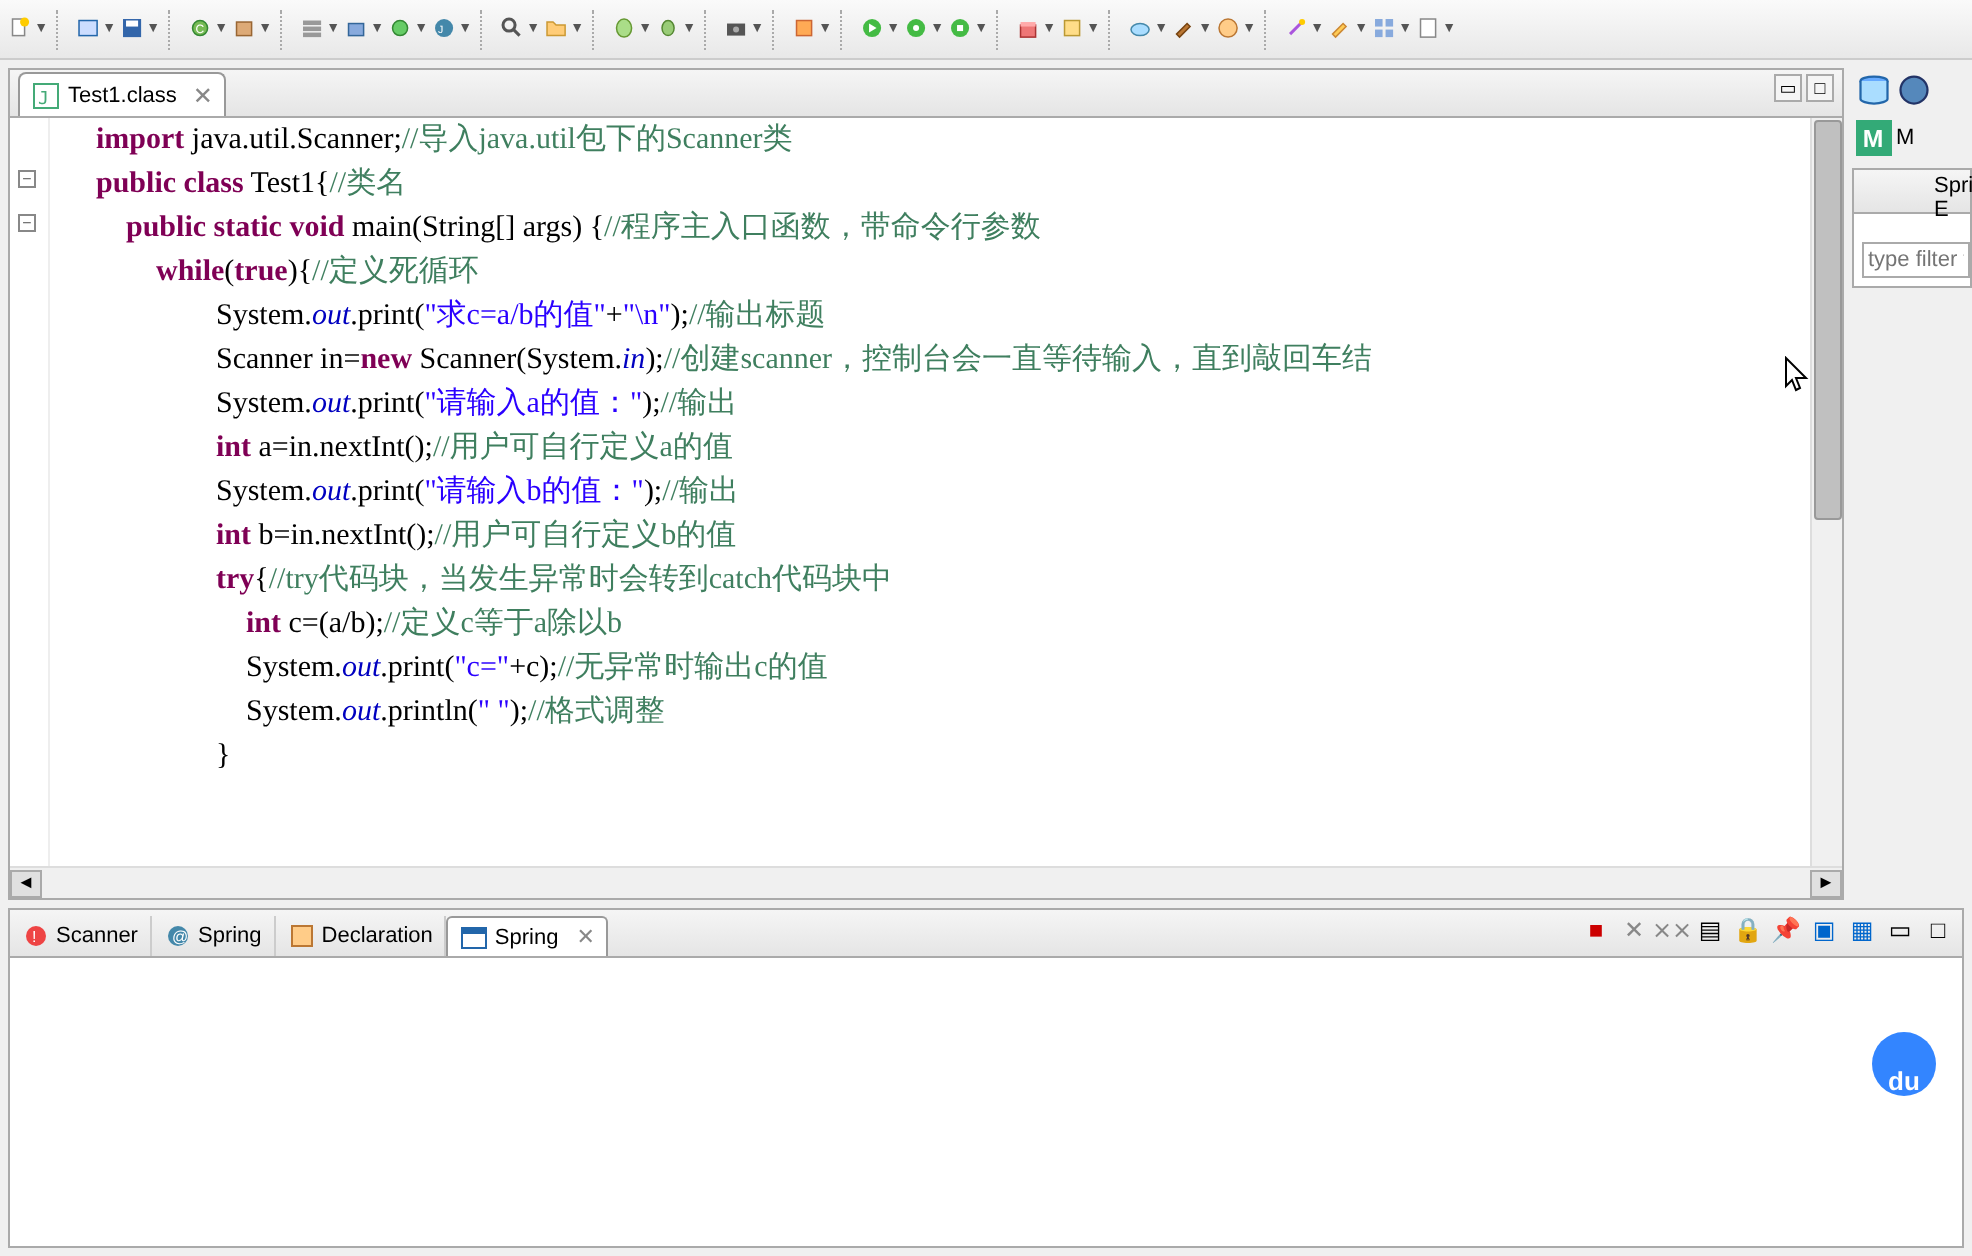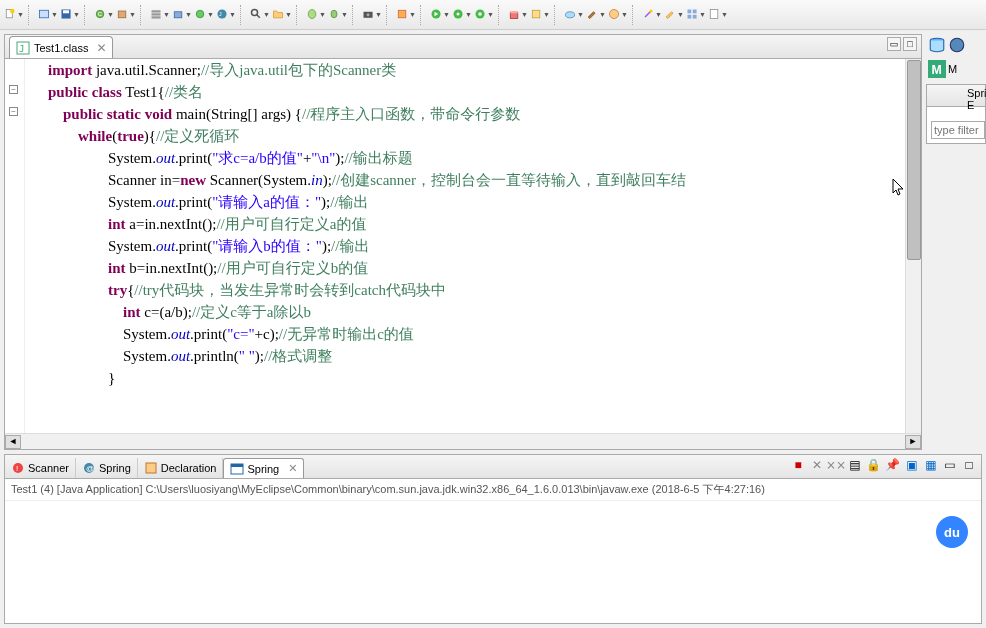--- a/index.html
+++ b/index.html
@@ -39,21 +39,21 @@
 .filter-input { width:54px; font-size:11px; border:1px solid #aaa; padding:2px; }
 .bottom-pane { margin:4px; border:1px solid #aaa; background:#fff; height:170px; display:flex; flex-direction:column; }
 .btab-bar { height:24px; background:linear-gradient(#f5f5f5,#e5e5e5); display:flex; align-items:flex-end; border-bottom:1px solid #aaa; position:relative; }
 .btab { height:20px; padding:2px 6px; font-size:11px; display:flex; align-items:center; gap:3px; border-right:1px solid #ccc; cursor:pointer; }
 .btab.active { background:#fff; border:1px solid #999; border-bottom:none; border-radius:3px 3px 0 0; }
 .btab-icon { width:14px; height:14px; }
 .console-toolbar { position:absolute; right:4px; top:2px; display:flex; gap:3px; align-items:center; }
 .ct-icon { width:16px; height:16px; cursor:pointer; display:flex; align-items:center; justify-content:center; font-size:12px; }
 .console-info { padding:3px 6px; font-size:11px; color:#555; border-bottom:1px solid #eee; }
 .console-body { flex:1; background:#fff; }
-.baidu { position:absolute; right:18px; bottom:80px; width:32px; height:32px; border-radius:50%; background:#3385ff; color:#fff; display:flex; align-items:center; justify-content:center; font-size:13px; font-weight:bold; cursor:pointer; }
+.baidu { position:absolute; right:18px; bottom:80px; width:32px; height:32px; border-radius:50%; background:#3385ff; color:#fff; display:flex; align-items:flex-end; justify-content:center; font-size:13px; font-weight:bold; cursor:pointer; }
 .cursor-img { position:absolute; width:14px; height:20px; pointer-events:none; }
 </style>
 </head>
 <body>
 
 <div class="toolbar" id="toolbar">
     <span class="tb-icon">
       <svg viewBox="0 0 16 16">
         <rect x="3" y="2" width="8" height="11" fill="#fff" stroke="#888"></rect>
         <circle cx="11" cy="4" r="3" fill="#fc0"></circle>
@@ -346,21 +346,20 @@
       <span class="ct-icon" style="color:#888">⨯⨯</span>
       <span class="ct-icon">▤</span>
       <span class="ct-icon">🔒</span>
       <span class="ct-icon">📌</span>
       <span class="ct-icon" style="color:#06c">▣</span>
       <span class="ct-icon" style="color:#06c">▦</span>
       <span class="ct-icon">▭</span>
       <span class="ct-icon">□</span>
     </div>
   </div>
-  <div class="console-info">Test1 (4) [Java Application] C:\Users\luosiyang\MyEclipse\Common\binary\com.sun.java.jdk.win32.x86_64_1.6.0.013\bin\javaw.exe (2018-6-5 下午4:27:16)</div>
   <div class="console-body"></div>
 </div>
 
 <div class="baidu">
   <span>du</span>
 </div>
 
 <svg class="cursor-img" style="left:892px;top:178px" viewBox="0 0 14 20">
     <path d="M1 1l0 14 3-3 2 5 2-1-2-5 5 0z" fill="#fff" stroke="#000"></path>
   </svg>

